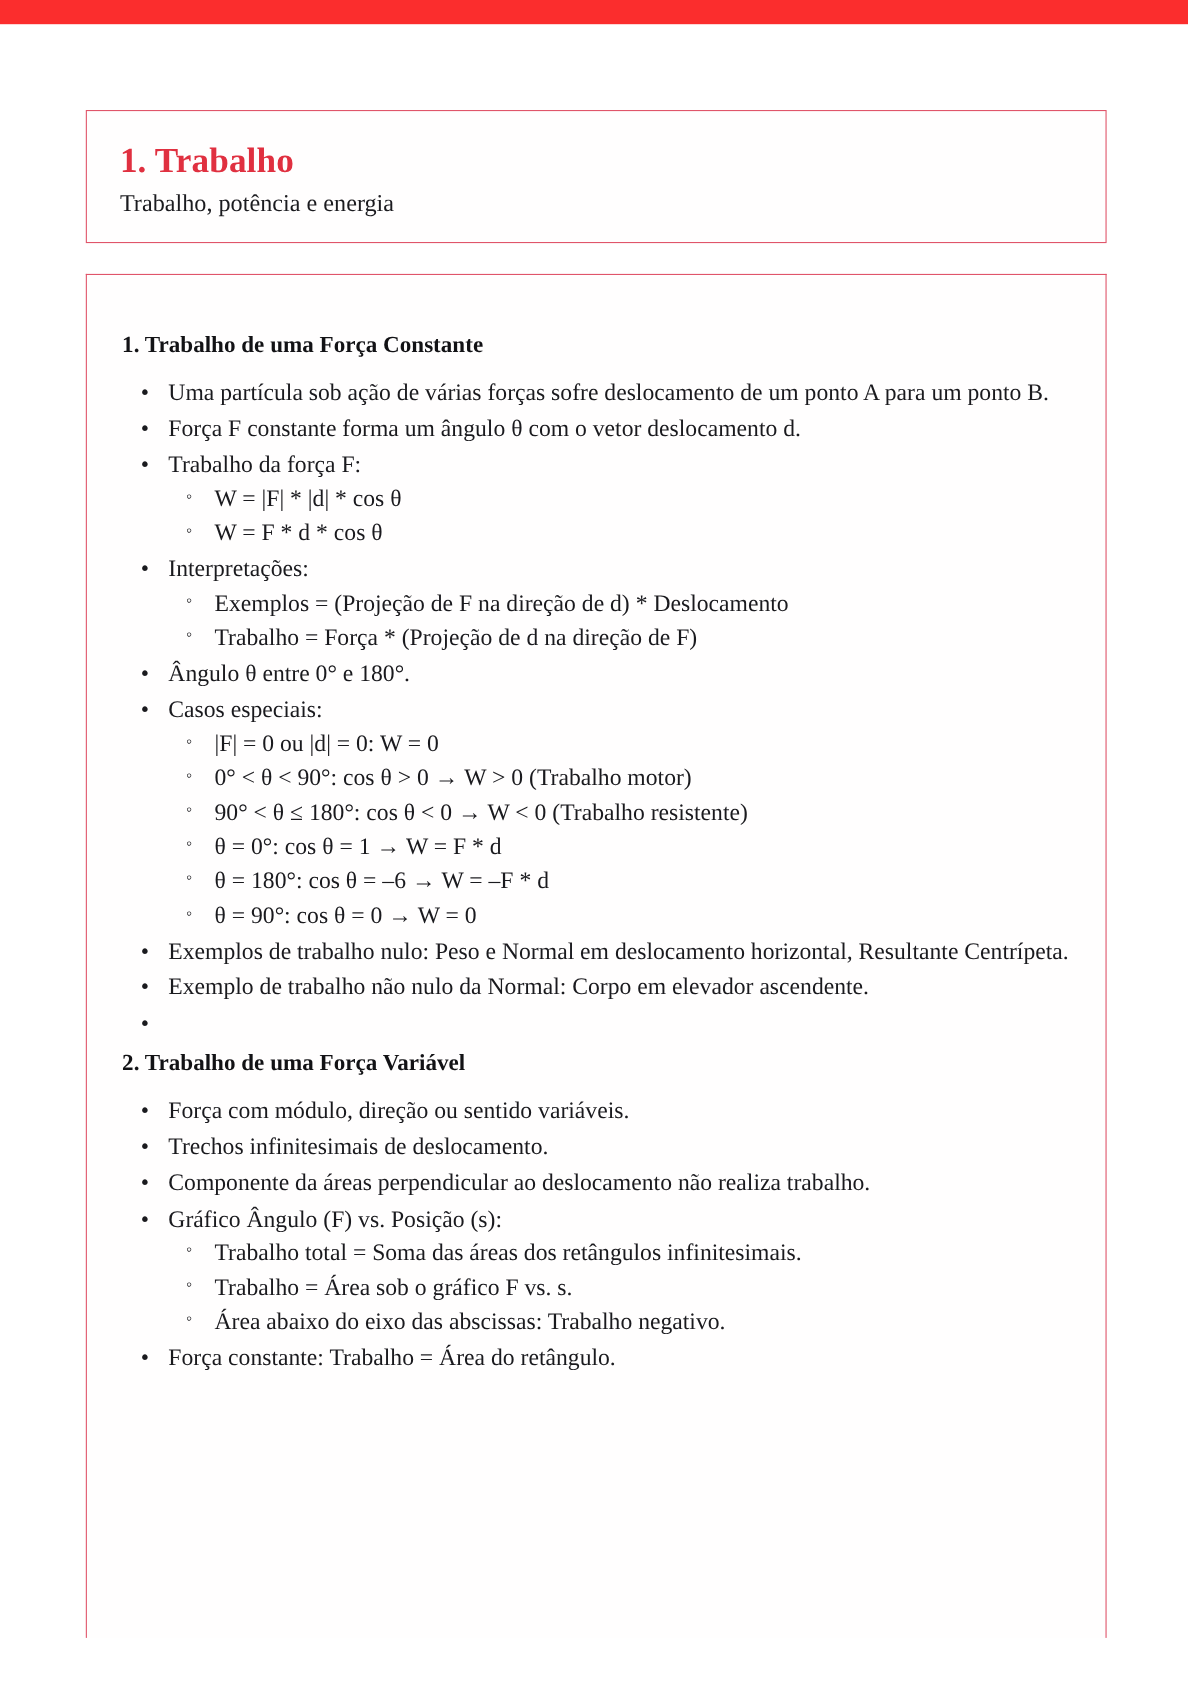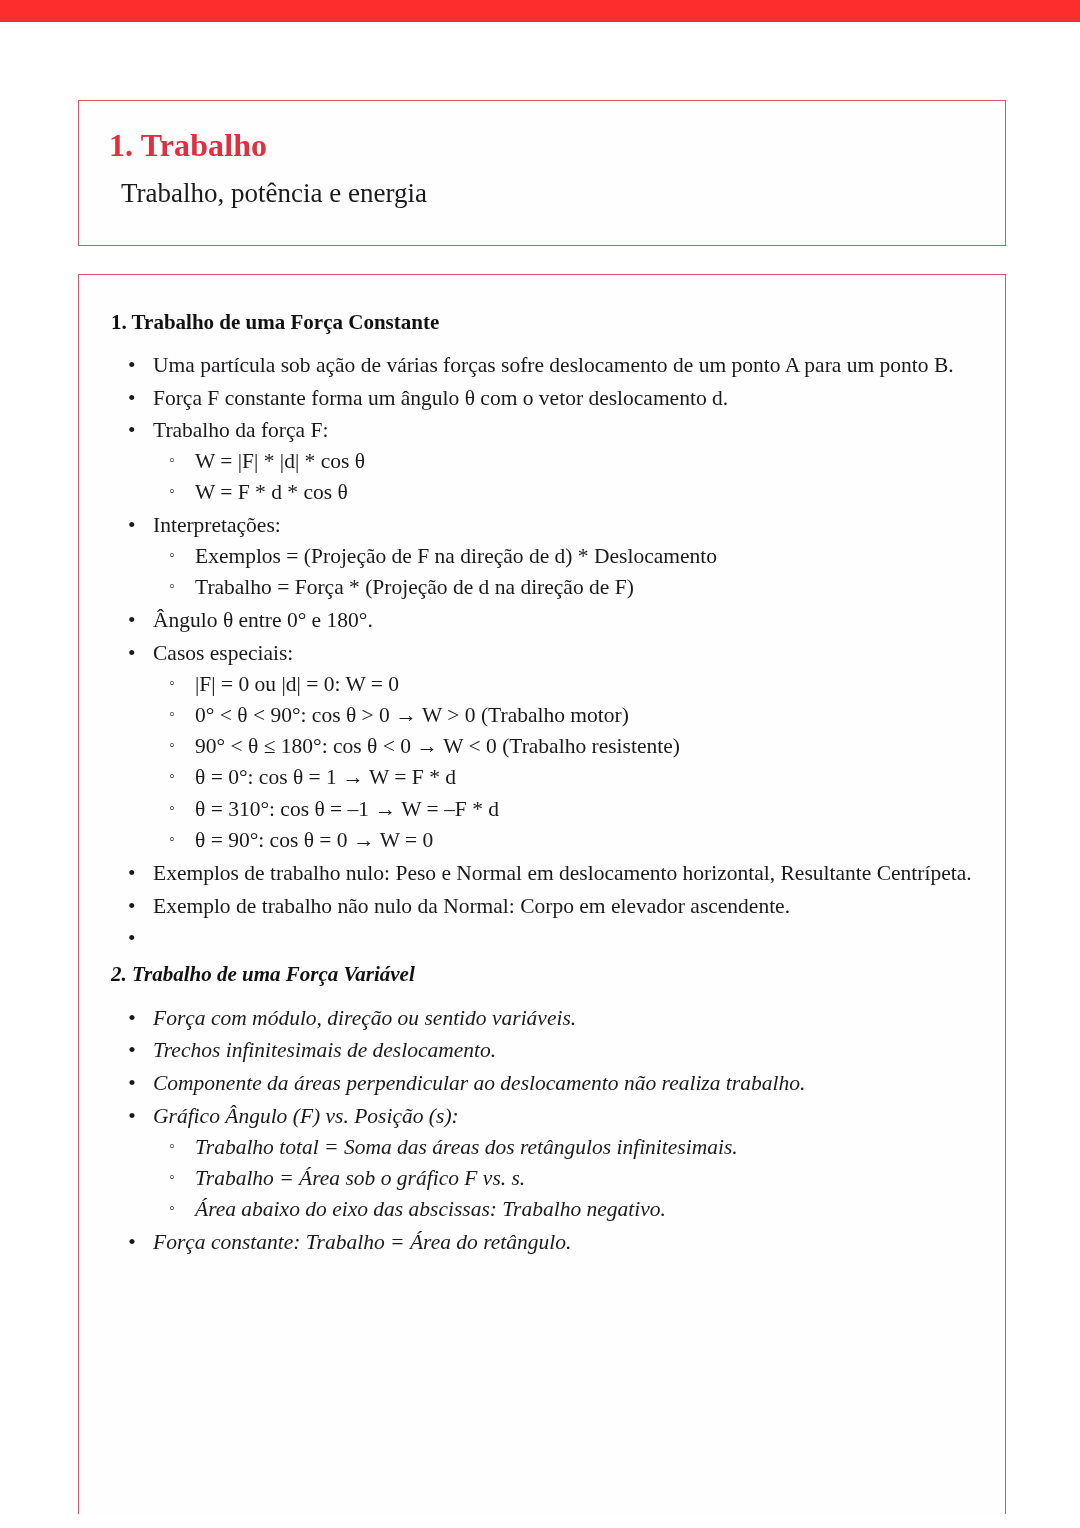--- a/index.html
+++ b/index.html
@@ -40,48 +40,47 @@
   }
   .doc-title {
     font-size: 32px;
     font-weight: bold;
     color: #e03040;
     line-height: 1.18;
     margin: 0 0 6px 0;
     letter-spacing: 0.1px;
   }
   .doc-subtitle {
-    font-size: 27px;
+    font-size: 22px;
     font-weight: normal;
     color: #1b1b1f;
     line-height: 1.25;
-    margin: 12px;
+    margin: 0;
   }
 
   
   .content-card {
     margin: 28px 74px 0 78px;
     border: 1.5px solid #e0556a;
     border-bottom: none;
     background: #fffefe;
     padding: 34px 32px 40px 32px;
     box-sizing: border-box;
     min-height: 1240px;
   }
 
   .section-heading {
     font-size: 21px;
     font-weight: bold;
     color: #121215;
-    margin: 0 0 14px 0;
+    margin: 16px 0 14px 0;
     line-height: 1.3;
   }
   .section-block + .section-block {
     margin-top: 40px;
-    font-style: italic;
   }
 
   ul.level1 {
     margin: 0;
     padding-left: 38px;
     list-style: none;
   }
   ul.level1 > li {
     position: relative;
     font-size: 21.5px;
@@ -151,21 +150,21 @@
             <li><span class="bullet-dot">•</span><span class="li-text">Interpretações:</span><ul class="level2">
                 <li><span class="bullet-circle">◦</span><span class="li-text">Exemplos = (Projeção de F na direção de d) * Deslocamento</span></li>
                 <li><span class="bullet-circle">◦</span><span class="li-text">Trabalho = Força * (Projeção de d na direção de F)</span></li>
               </ul></li>
             <li><span class="bullet-dot">•</span><span class="li-text">Ângulo θ entre 0° e 180°.</span></li>
             <li><span class="bullet-dot">•</span><span class="li-text">Casos especiais:</span><ul class="level2">
                 <li><span class="bullet-circle">◦</span><span class="li-text">|F| = 0 ou |d| = 0: W = 0</span></li>
                 <li><span class="bullet-circle">◦</span><span class="li-text">0° &lt; θ &lt; 90°: cos θ &gt; 0 → W &gt; 0 (Trabalho motor)</span></li>
                 <li><span class="bullet-circle">◦</span><span class="li-text">90° &lt; θ ≤ 180°: cos θ &lt; 0 → W &lt; 0 (Trabalho resistente)</span></li>
                 <li><span class="bullet-circle">◦</span><span class="li-text">θ = 0°: cos θ = 1 → W = F * d</span></li>
-                <li><span class="bullet-circle">◦</span><span class="li-text">θ = 310°: cos θ = –1 → W = –F * d</span></li>
+                <li><span class="bullet-circle">◦</span><span class="li-text">θ = 180°: cos θ = –6 → W = –F * d</span></li>
                 <li><span class="bullet-circle">◦</span><span class="li-text">θ = 90°: cos θ = 0 → W = 0</span></li>
               </ul></li>
             <li><span class="bullet-dot">•</span><span class="li-text">Exemplos de trabalho nulo: Peso e Normal em deslocamento horizontal, Resultante Centrípeta.</span></li>
             <li><span class="bullet-dot">•</span><span class="li-text">Exemplo de trabalho não nulo da Normal: Corpo em elevador ascendente.</span></li>
             <li><span class="bullet-dot">•</span></li>
           </ul>
         </div>
         <div class="section-block">
           <h2 class="section-heading">2. Trabalho de uma Força Variável</h2>
           <ul class="level1">

